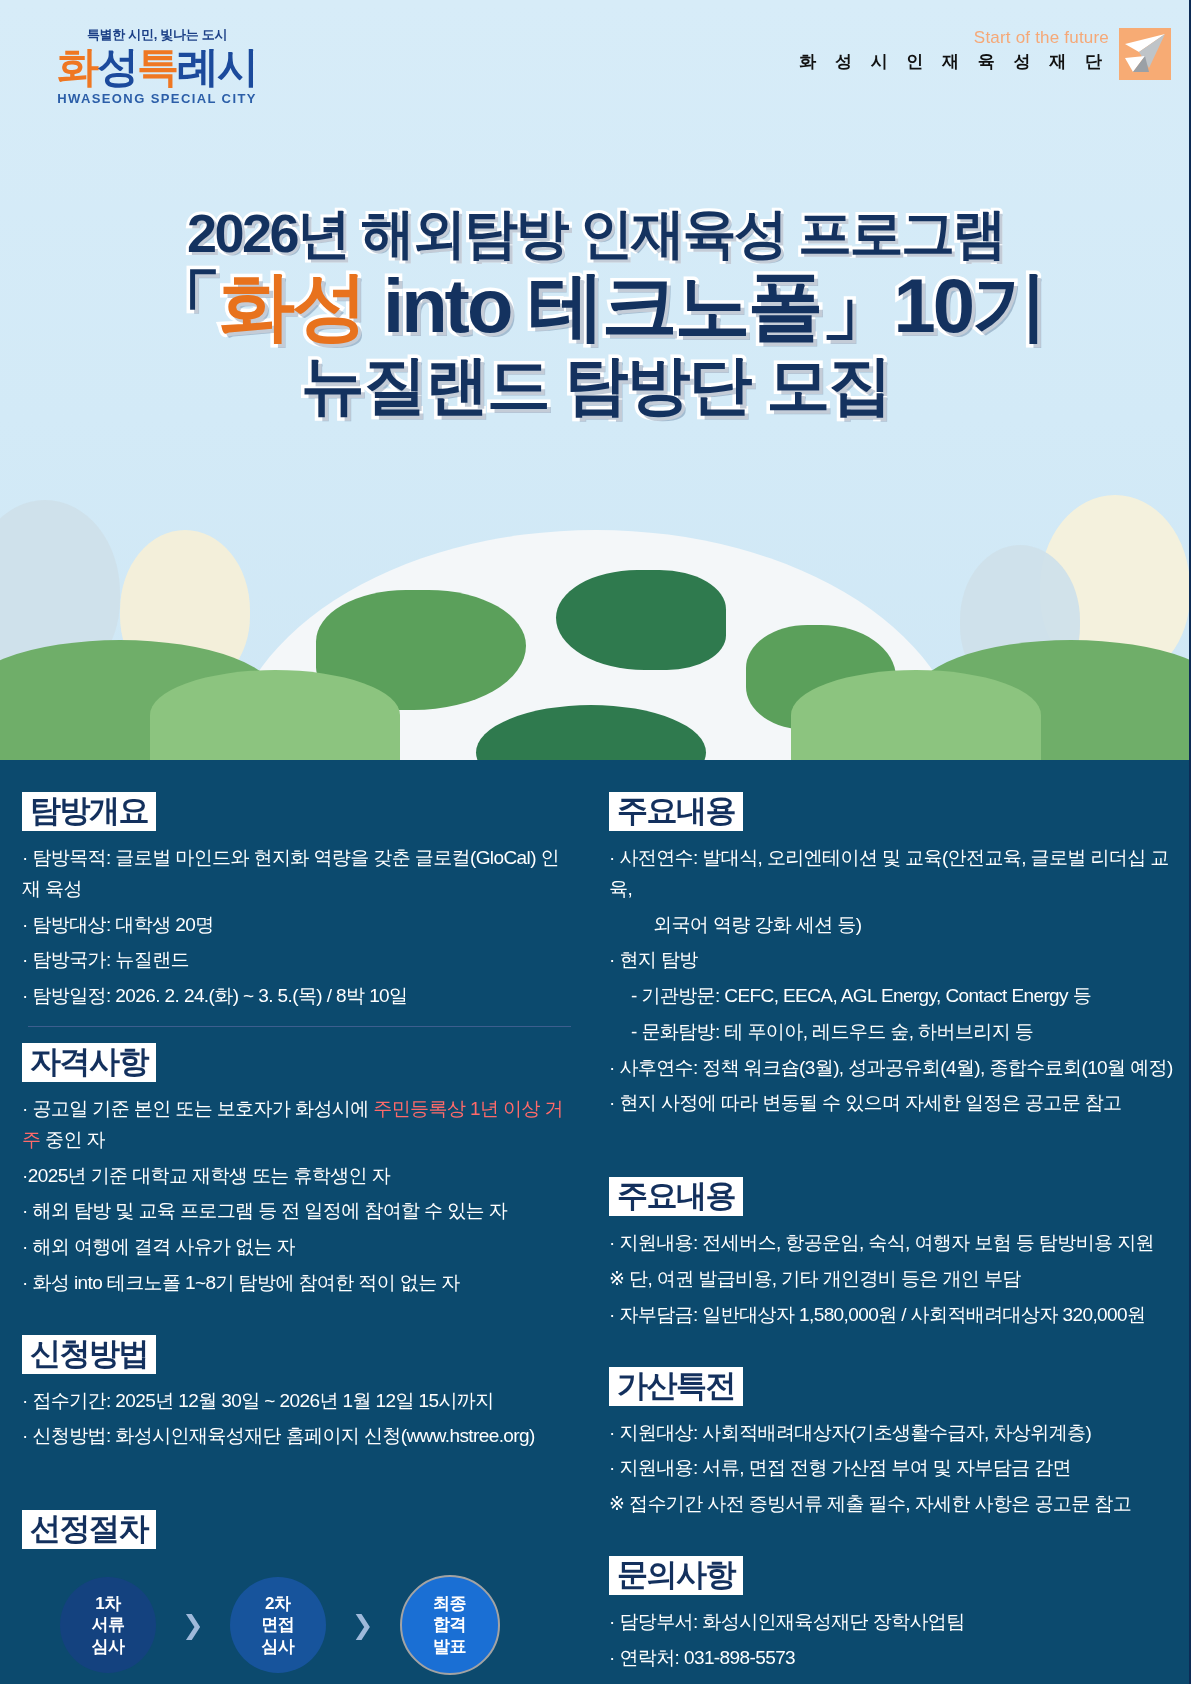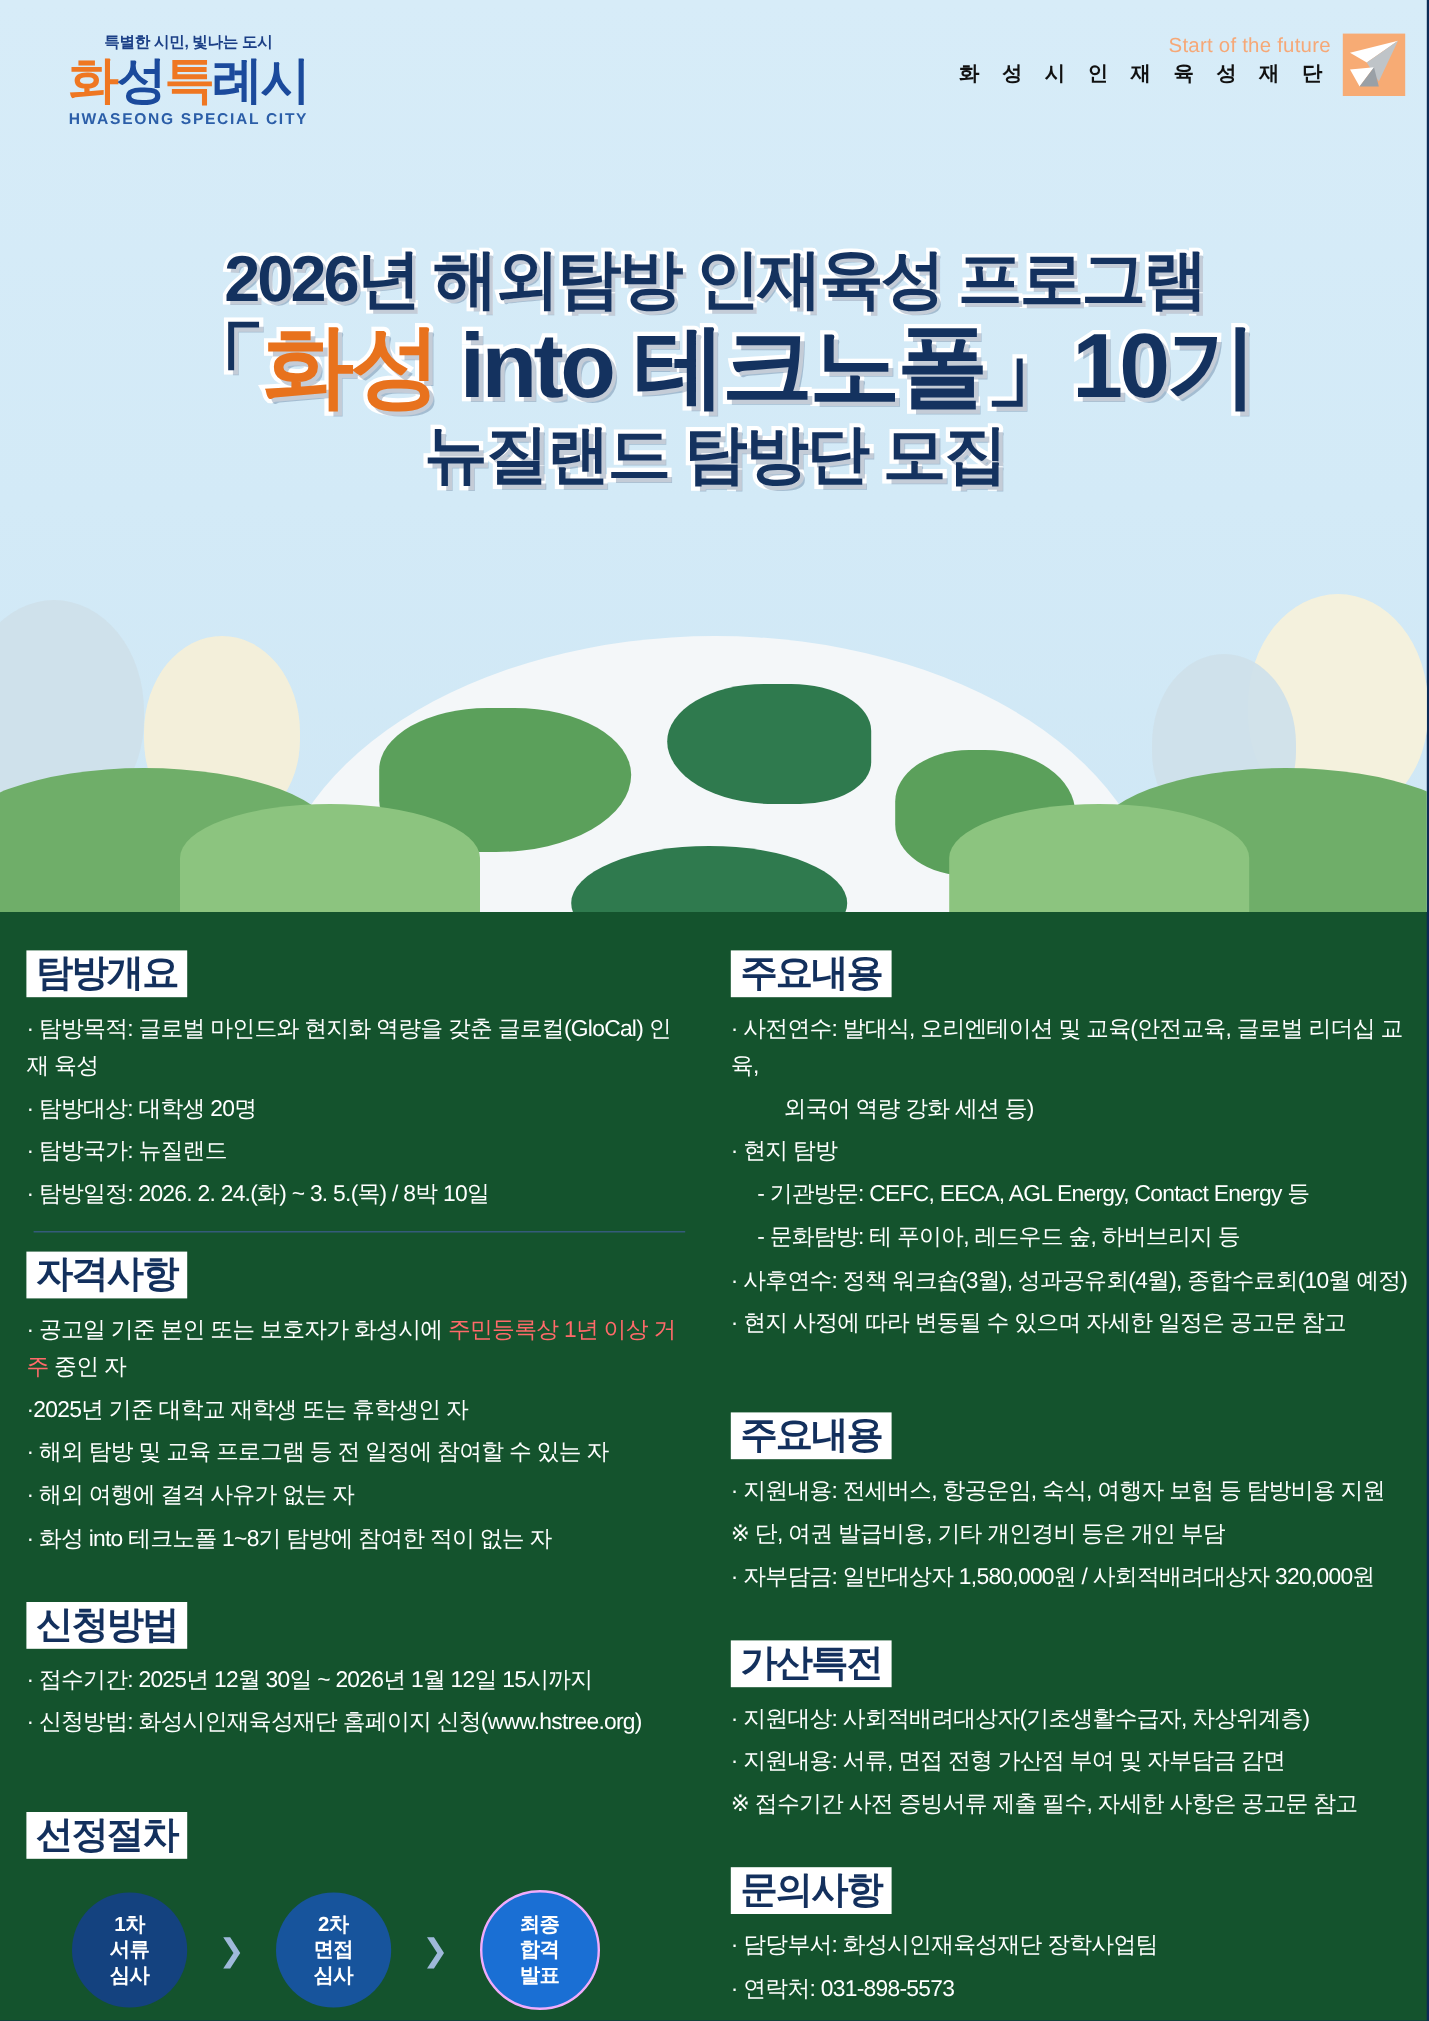--- a/index.html
+++ b/index.html
@@ -53,37 +53,37 @@
     -webkit-text-stroke:6px #ffffff;paint-order:stroke fill;
     text-shadow:3px 3px 0 rgba(20,50,95,.25);
   }
   .hl2{
     font-size:76px;font-weight:bold;color:#14325f;letter-spacing:-3px;line-height:1.06;
     margin-top:4px;-webkit-text-stroke:7px #ffffff;paint-order:stroke fill;
     text-shadow:4px 4px 0 rgba(20,50,95,.25);
   }
   .hl2 .orange{color:#e8721d;}
   .hl3{
-    font-size:53px;font-weight:bold;color:#14325f;letter-spacing:-2px;line-height:1.06;
+    font-size:64px;font-weight:bold;color:#14325f;letter-spacing:-2px;line-height:1.06;
     margin-top:6px;-webkit-text-stroke:7px #ffffff;paint-order:stroke fill;
     text-shadow:4px 4px 0 rgba(20,50,95,.25);
   }
 
   
   .scene{position:absolute;left:0;bottom:0;width:1191px;height:300px;}
   .globe{
     position:absolute;left:50%;transform:translateX(-50%);bottom:-250px;
     width:740px;height:480px;border-radius:50%;background:#f4f7f9;
   }
   .balloon{position:absolute;border-radius:50% 50% 46% 46%;opacity:.95;}
   .hill{position:absolute;bottom:0;border-radius:50% 50% 0 0;}
 
   
   .bottom{
-    position:absolute;left:0;top:760px;width:1191px;height:924px;background:#14532d;
+    position:absolute;left:0;top:760px;width:1191px;height:924px;background:#0c4a6e;
     display:flex;
   }
   .col{box-sizing:border-box;}
   .col-l{width:595px;padding:32px 18px 0 22px;}
   .col-r{width:596px;padding:32px 16px 0 14px;}
 
   h2.sec{
     display:inline-block;margin:0 0 12px 0;padding:2px 8px 3px 8px;
     background:#ffffff;color:#13305d;font-size:31px;font-weight:bold;
     letter-spacing:-1.5px;line-height:1.1;
@@ -102,21 +102,21 @@
   .gap-sm{height:24px;}
 
   
   .flow{display:flex;align-items:center;gap:16px;margin-top:14px;padding-left:38px;}
   .circ{
     width:96px;height:96px;border-radius:50%;background:#14427f;
     color:#fff;display:flex;flex-direction:column;align-items:center;justify-content:center;
     font-size:17px;line-height:1.28;font-weight:bold;letter-spacing:-0.5px;flex:none;
   }
   .circ.mid{background:#17549c;}
-  .circ.last{background:#1a6fd4;border:2px solid #f0abfc;}
+  .circ.last{background:#1a6fd4;border:2px solid #a3a3a3;}
   .chev{color:#9fb9da;font-size:26px;font-weight:bold;padding:0 10px;}
 </style>
 </head>
 <body>
 
 <div class="poster">
 
   <div class="top">
 
     <div class="city-logo">

